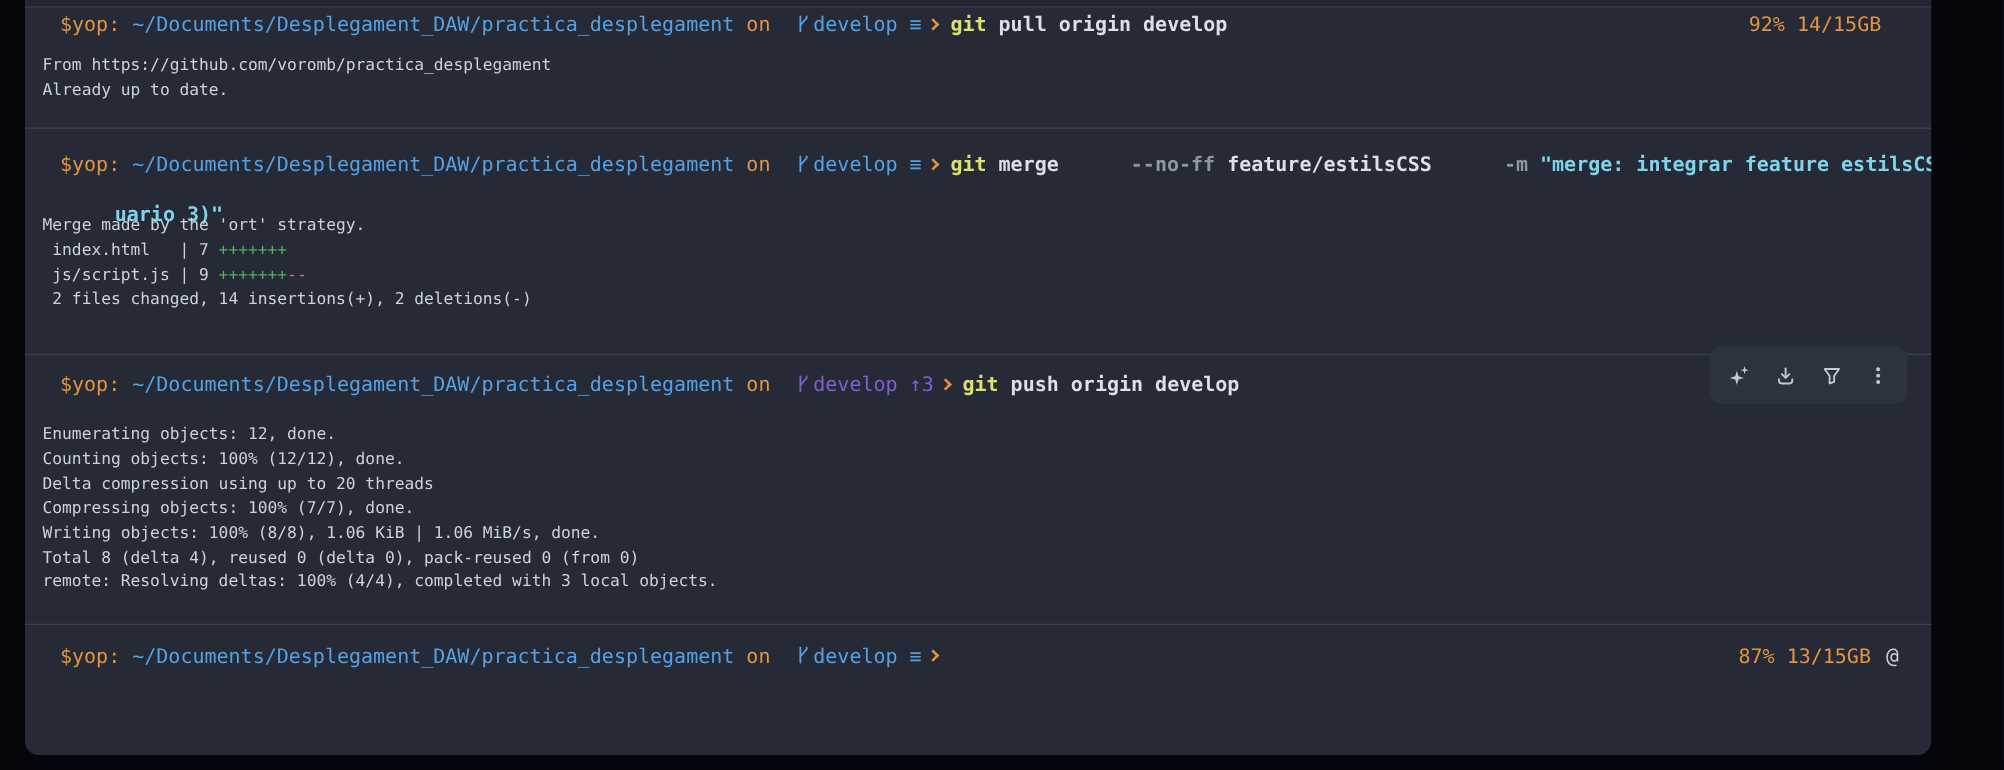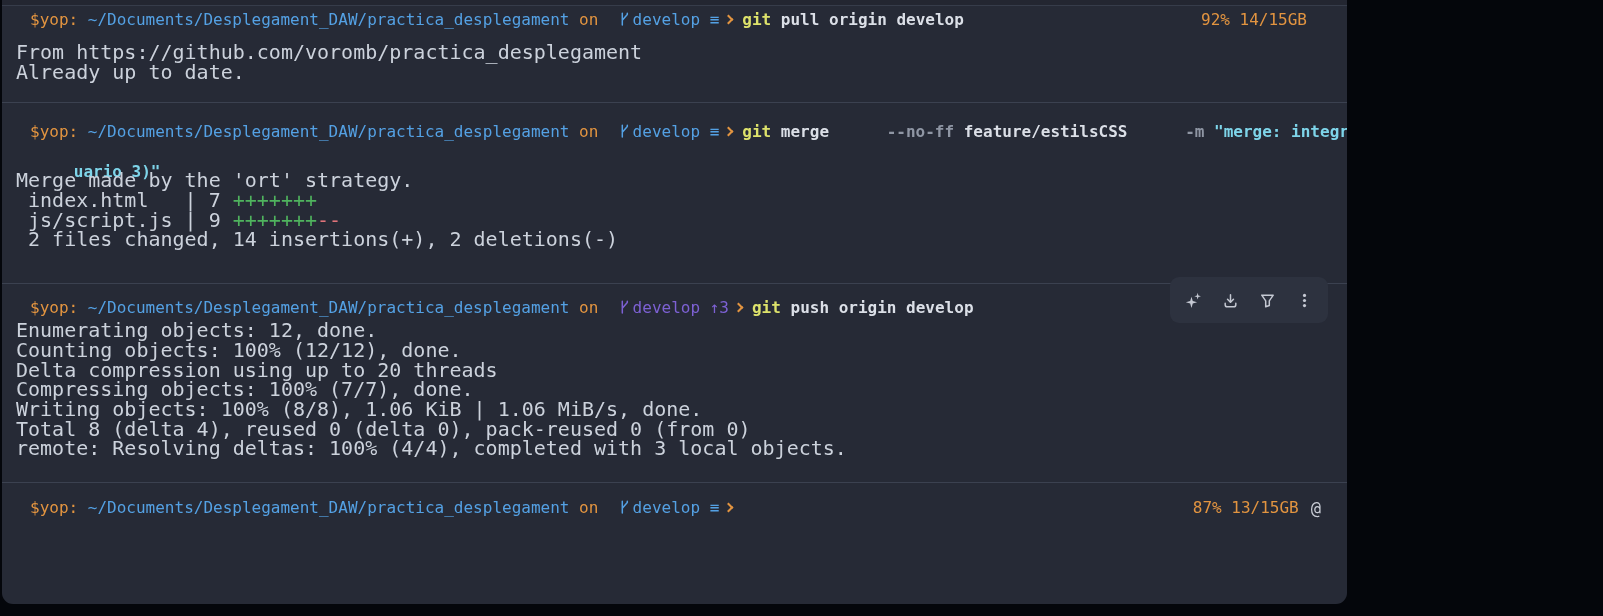--- a/index.html
+++ b/index.html
@@ -6,39 +6,39 @@
     --bg:#262a36; --tail:#232631; --divider:#3b4150;
     --orange:#e29440; --blue:#54a1e4; --purple:#7d61d4;
     --yellow:#dde26b; --white:#dbdfe7; --gray:#8f96a4; --cyan:#7ed5ea;
     --out:#ccd2dc; --green:#4fb35e; --red:#e0737a;
     --icon:#c5c9d3; --toolbar:#2d323f; --thumb:#8a8f9a;
   }
   *{box-sizing:border-box;}
   html,body{margin:0;padding:0;}
   body{width:1603px;height:616px;background:#04060b;overflow:hidden;position:relative;
        font-family:"DejaVu Sans Mono","Liberation Mono",monospace;}
-  .terminal{position:absolute;top:0;left:2px;width:1345px;height:604px;background:var(--bg);
+  .terminal{position:absolute;top:0;left:20px;width:1525px;height:604px;background:var(--bg);
             border-radius:0 0 11px 11px;overflow:hidden;}
   .tail{height:6px;background:var(--tail);border-bottom:1px solid #363c4a;}
   .block{width:100%;}
   .block.bordered{border-top:1px solid var(--divider);}
   .b1{padding:4px 0 20px;}
   .b2{padding:19px 0 33px;}
   .b3{position:relative;padding:14px 0 23px;}
   .b4{padding:15px 0 24px;}
   .cmd{display:flex;align-items:center;height:20px;line-height:20px;white-space:pre;
        padding:0 40px 0 28px;font-size:16px;}
   .cmd-wrap2{height:20px;line-height:20px;white-space:pre;padding-left:14px;font-size:16px;}
   .right{margin-left:auto;display:flex;align-items:flex-start;gap:12px;}
   .b4 .cmd{padding-right:26px;}
-  .out{padding-left:14px;font-size:20px;color:var(--out);}
+  .out{padding-left:14px;font-size:13px;color:var(--out);}
   .out .ln{height:19.7px;line-height:19.7px;white-space:pre;}
   .b1 .out{margin-top:13px;}
   .b2 .out{margin-top:9px;}
-  .b3 .out{margin-top:3px;}
+  .b3 .out{margin-top:20px;}
   .o{color:var(--orange);}
   .bl{color:var(--blue);text-align:right;}
   .pu{color:var(--purple);}
   .y{color:var(--yellow);font-weight:bold;}
   .w{color:var(--white);font-weight:bold;}
   .g{color:var(--gray);font-weight:bold;margin-left:48px;}
   .cy{color:var(--cyan);font-weight:bold;}
   .grn{color:var(--green);}
   .red{color:var(--red);}
   .st{color:var(--orange);}

